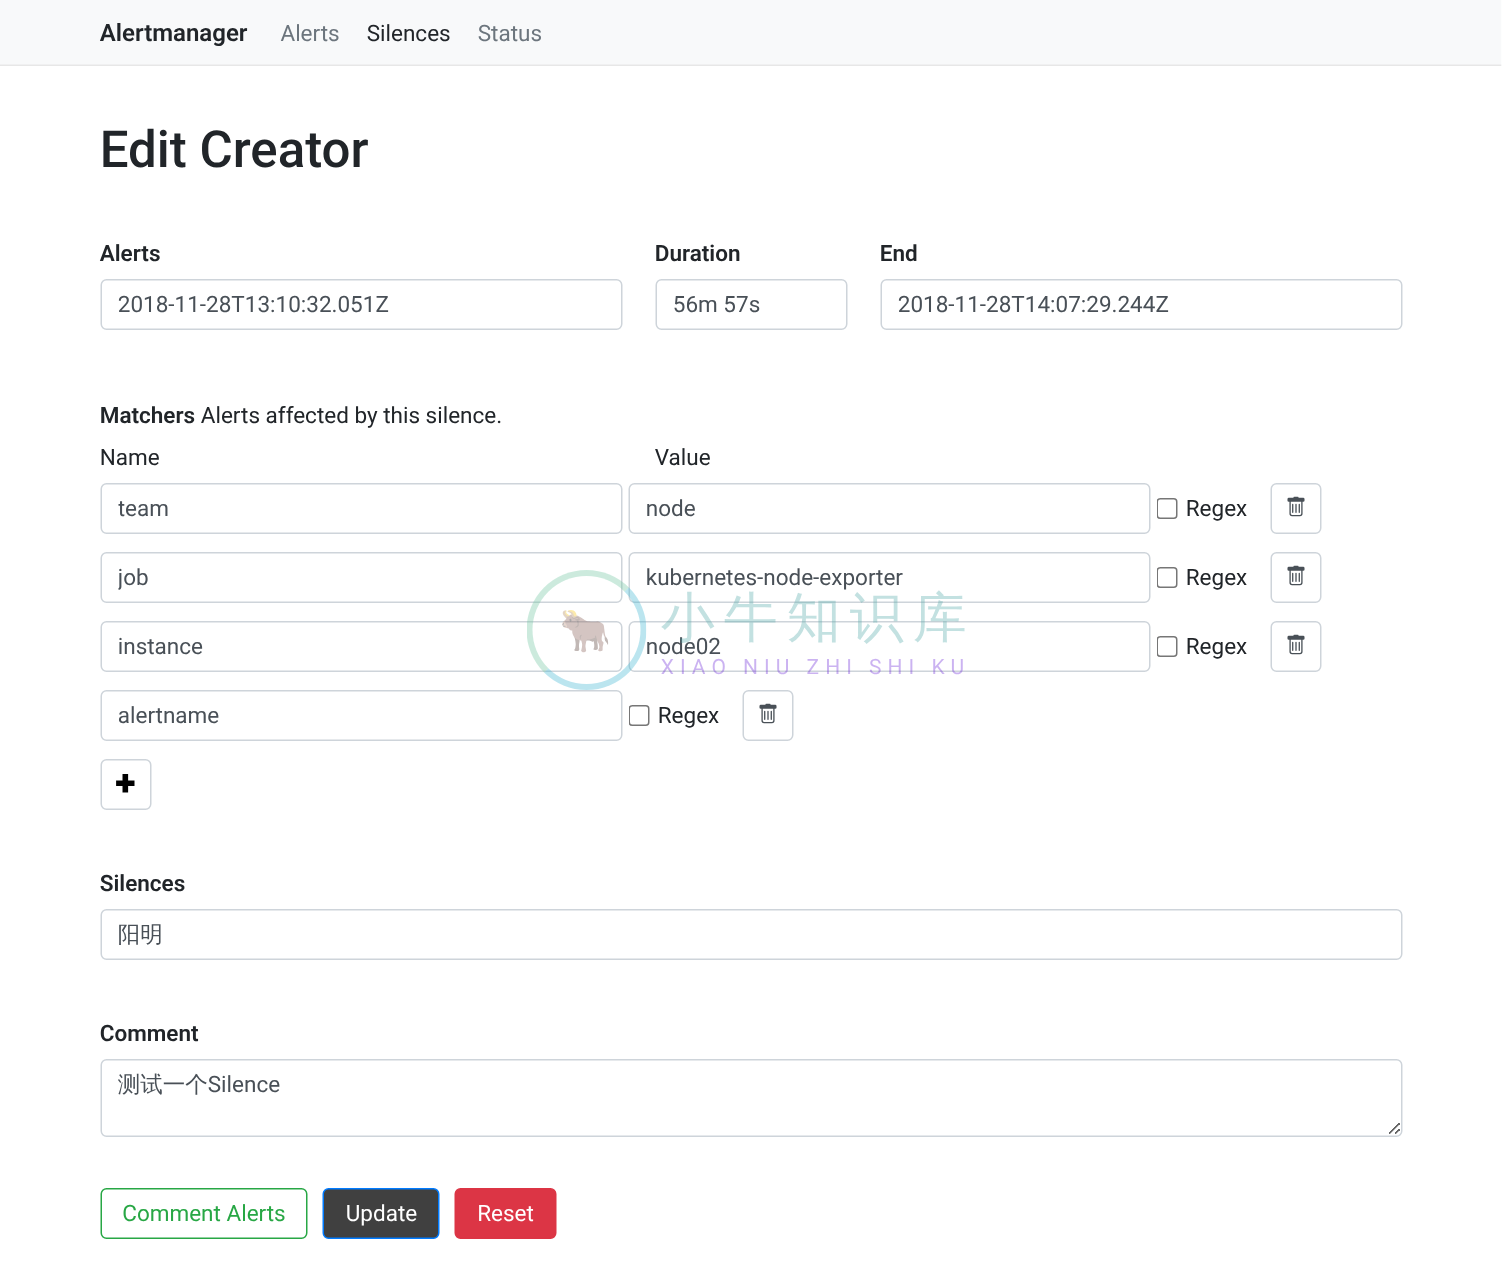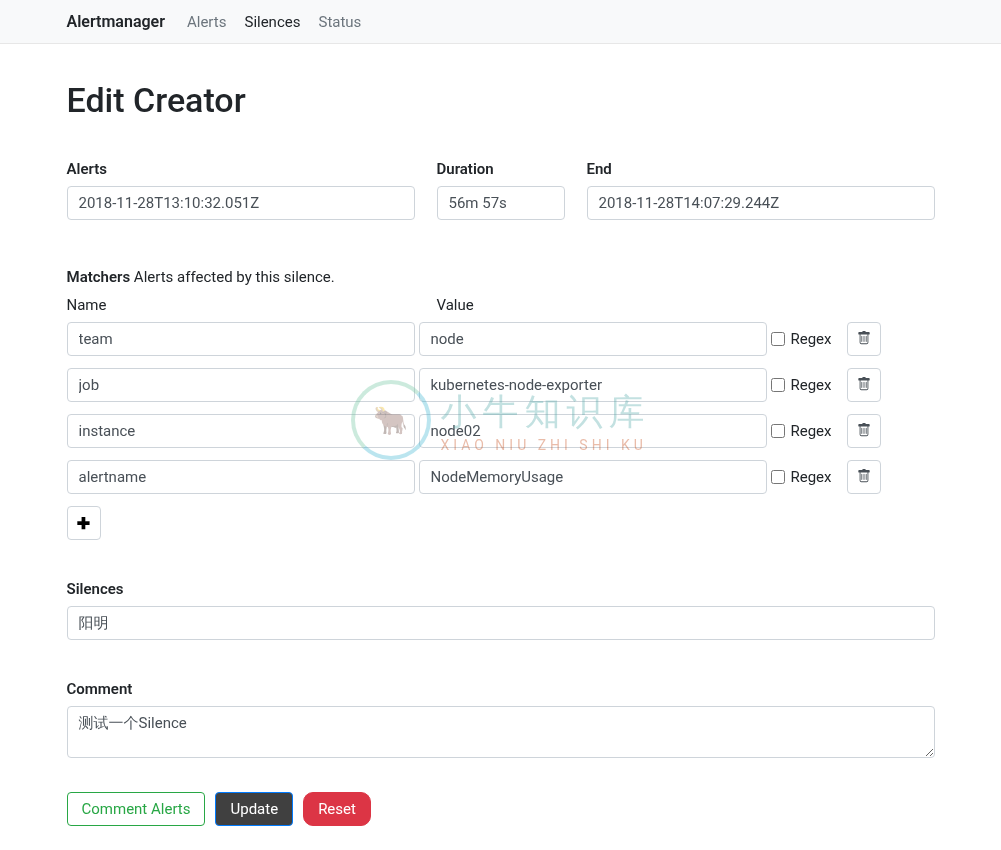--- a/index.html
+++ b/index.html
@@ -31,25 +31,25 @@
 .matcher-row .m-del { flex: 0 0 36px; display:flex; justify-content:flex-end;}
 .icon-btn { background: #fff; border: 1px solid #ced4da; border-radius: 4px; width: 34px; height: 34px; display: flex; align-items: center; justify-content: center; cursor: pointer; color: #495057; }
 .icon-btn svg { width: 14px; height: 14px; }
 .add-btn { background: #fff; border: 1px solid #ced4da; border-radius: 4px; width: 34px; height: 34px; display: flex; align-items: center; justify-content: center; cursor: pointer; font-weight: 700; font-size: 16px; margin-top: 2px; }
 .creator-section, .comment-section { margin-top: 40px; }
 textarea.input { resize: vertical; min-height: 46px; }
 .actions { margin-top: 30px; display: flex; gap: 10px; margin-bottom: 40px; }
 .btn { padding: 7px 14px; border-radius: 4px; font-size: 15px; cursor: pointer; border: 1px solid transparent; font-family: inherit; }
 .btn-outline-success { color: #28a745; border-color: #28a745; background: #fff; }
 .btn-primary { color: #fff; background: #404040; border-color: #007bff; }
-.btn-danger { color: #fff; background: #dc3545; border-color: #dc3545; border-radius: 10px; }
+.btn-danger { color: #fff; background: #dc3545; border-color: #dc3545; }
 input[type=checkbox] { width: 14px; height: 14px; cursor: pointer; }
 .watermark { position: absolute; left: 50%; top: 420px; transform: translate(-50%,-50%); opacity: 0.35; pointer-events: none; display:flex; align-items:center; gap:10px; }
 .watermark .wm-text { font-size: 36px; color: #5aa; letter-spacing: 6px; }
-.watermark .wm-sub { font-size: 14px; color: #c2410c; letter-spacing: 4px; display:block;}
+.watermark .wm-sub { font-size: 14px; color: #6d28d9; letter-spacing: 4px; display:block;}
 .wm-circle { width:80px; height:80px; border:4px solid; border-color:#6ec6a0 #3fb6d3 #3fb6d3 #6ec6a0; border-radius:50%; display:flex; align-items:center; justify-content:center;}
 </style>
 </head>
 <body>
 
 <div class="navbar">
   <div class="navbar-inner">
     <span class="brand">Alertmanager</span>
     <span class="nav-link">Alerts</span>
     <span class="nav-link active">Silences</span>
@@ -128,21 +128,20 @@
             <button class="icon-btn">
               <span><svg viewBox="0 0 16 16" fill="currentColor">
                   <path d="M5.5 5.5A.5.5 0 0 1 6 6v6a.5.5 0 0 1-1 0V6a.5.5 0 0 1 .5-.5zm2.5 0a.5.5 0 0 1 .5.5v6a.5.5 0 0 1-1 0V6a.5.5 0 0 1 .5-.5zm3 .5a.5.5 0 0 0-1 0v6a.5.5 0 0 0 1 0V6z"></path>
                   <path d="M14.5 3a1 1 0 0 1-1 1H13v9a2 2 0 0 1-2 2H5a2 2 0 0 1-2-2V4h-.5a1 1 0 0 1-1-1V2a1 1 0 0 1 1-1H6a1 1 0 0 1 1-1h2a1 1 0 0 1 1 1h3.5a1 1 0 0 1 1 1v1zM4.118 4 4 4.059V13a1 1 0 0 0 1 1h6a1 1 0 0 0 1-1V4.059L11.882 4H4.118zM2.5 3V2h11v1h-11z"></path>
                 </svg></span>
             </button>
           </div>
         </div>
         <div class="matcher-row">
           <div class="m-name"><input class="input" value="alertname" style=""></div>
-          <div class="m-value"><input class="input" value="NodeMemoryUsage" style=""></div>
           <div class="m-regex">
             <input type="checkbox" style=""> 
             <span>Regex</span>
           </div>
           <div class="m-del">
             <button class="icon-btn">
               <span><svg viewBox="0 0 16 16" fill="currentColor">
                   <path d="M5.5 5.5A.5.5 0 0 1 6 6v6a.5.5 0 0 1-1 0V6a.5.5 0 0 1 .5-.5zm2.5 0a.5.5 0 0 1 .5.5v6a.5.5 0 0 1-1 0V6a.5.5 0 0 1 .5-.5zm3 .5a.5.5 0 0 0-1 0v6a.5.5 0 0 0 1 0V6z"></path>
                   <path d="M14.5 3a1 1 0 0 1-1 1H13v9a2 2 0 0 1-2 2H5a2 2 0 0 1-2-2V4h-.5a1 1 0 0 1-1-1V2a1 1 0 0 1 1-1H6a1 1 0 0 1 1-1h2a1 1 0 0 1 1 1h3.5a1 1 0 0 1 1 1v1zM4.118 4 4 4.059V13a1 1 0 0 0 1 1h6a1 1 0 0 0 1-1V4.059L11.882 4H4.118zM2.5 3V2h11v1h-11z"></path>
                 </svg></span>

